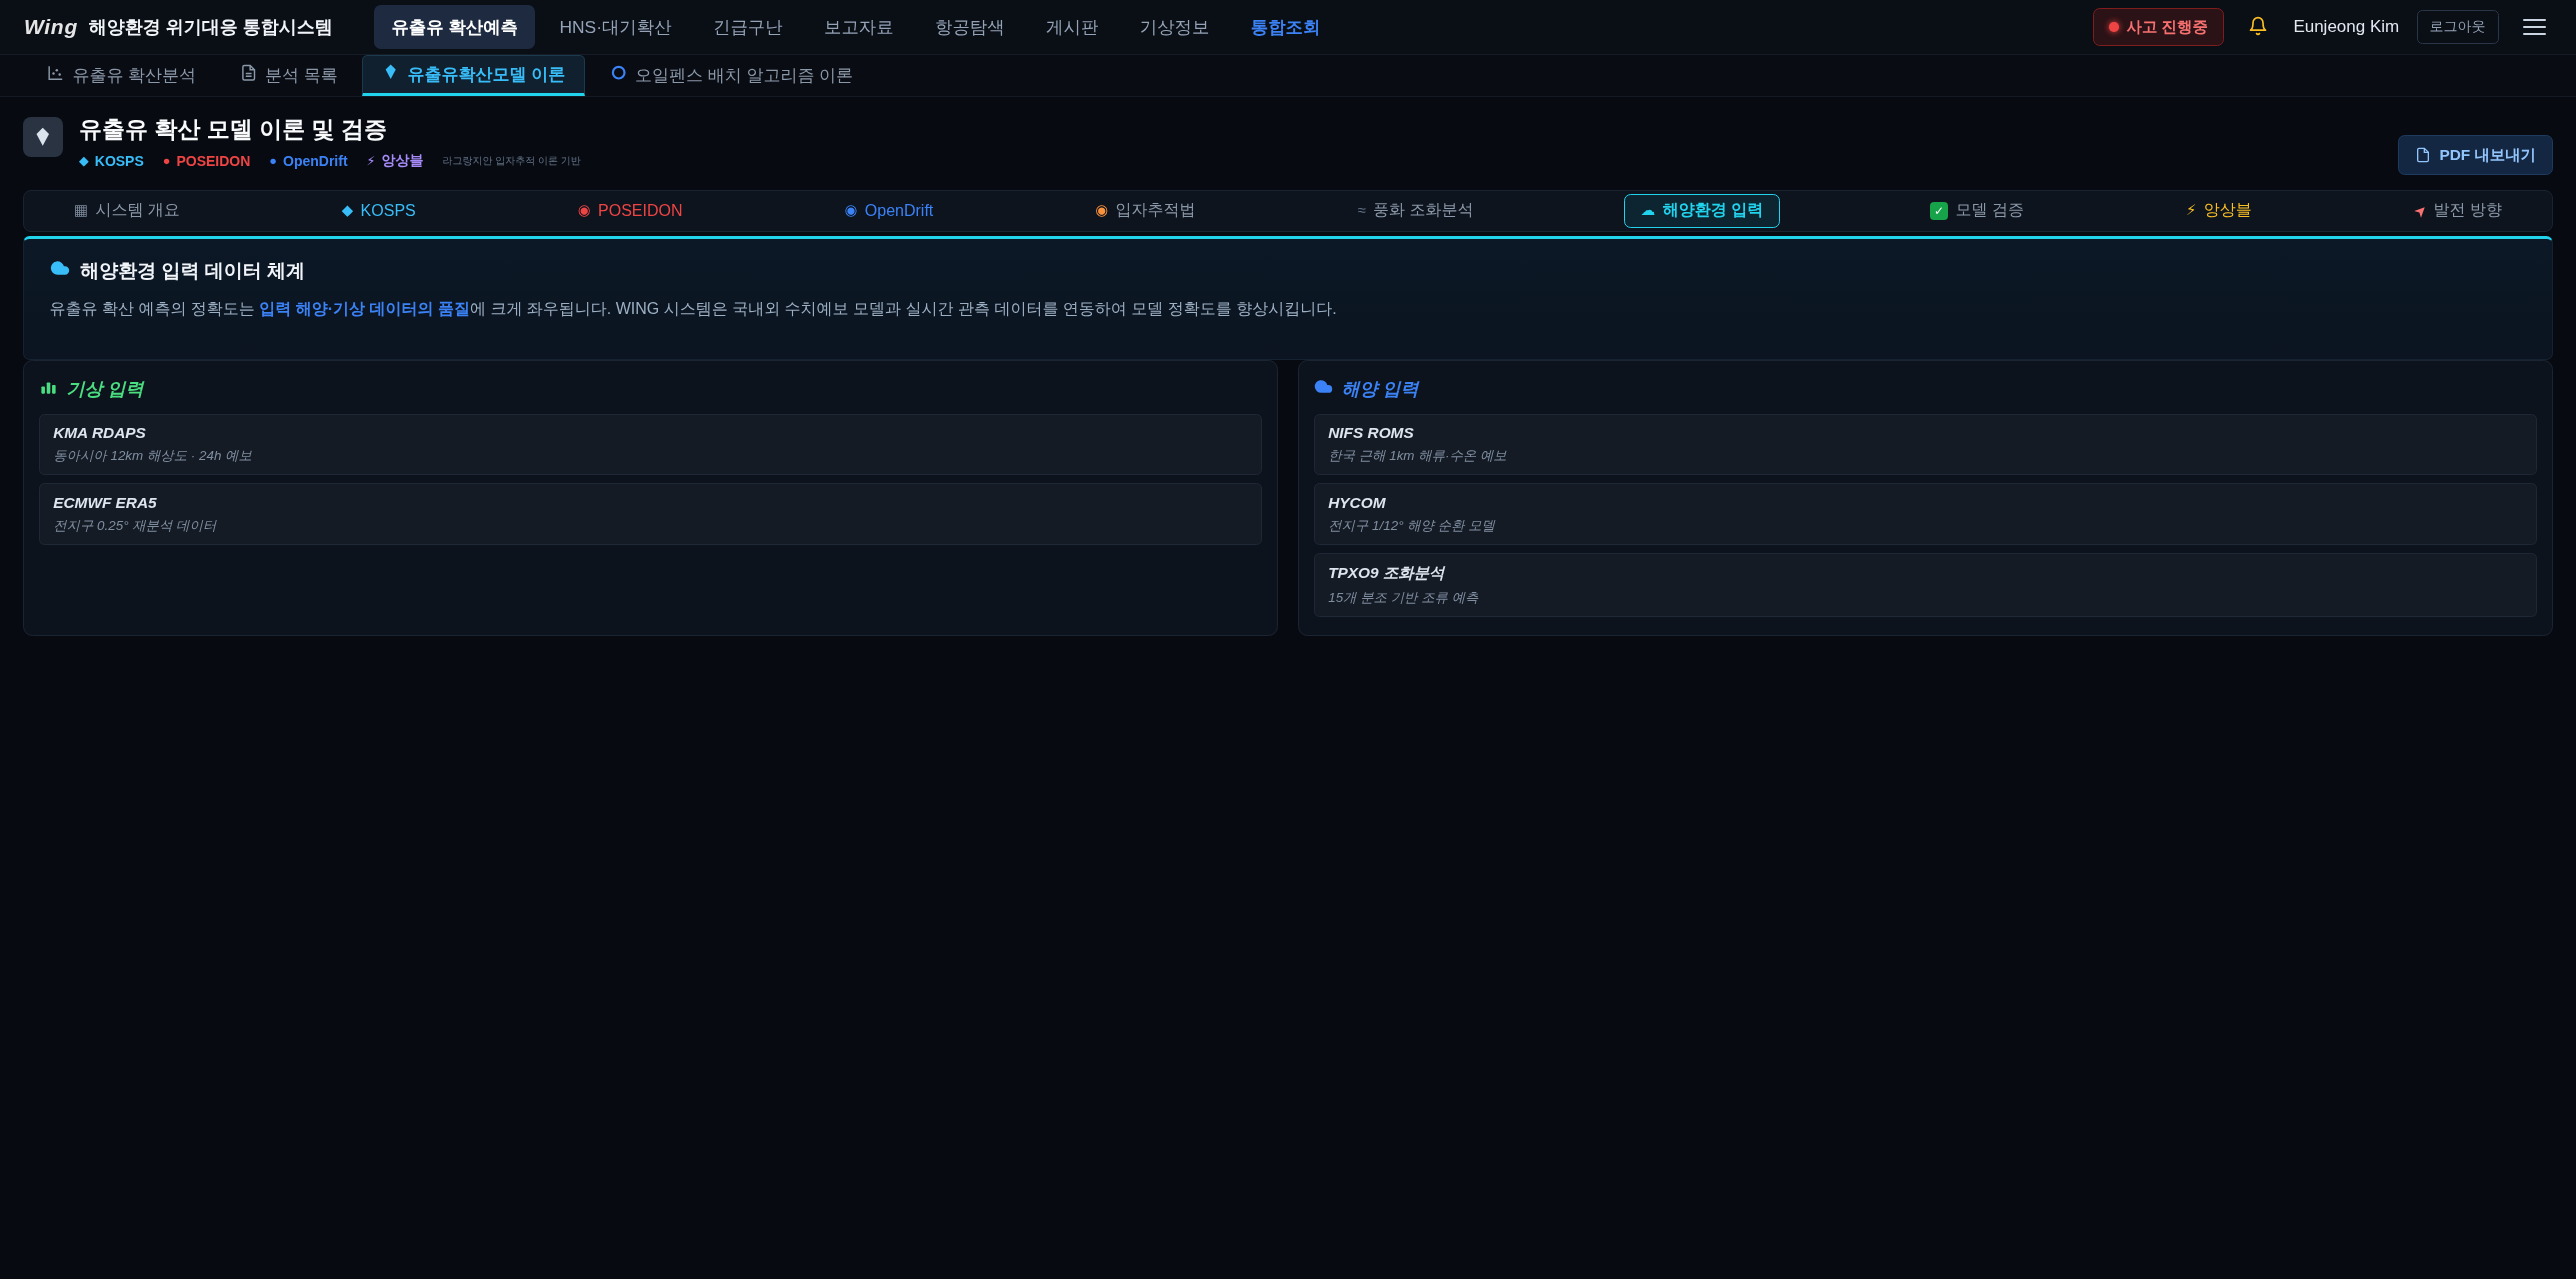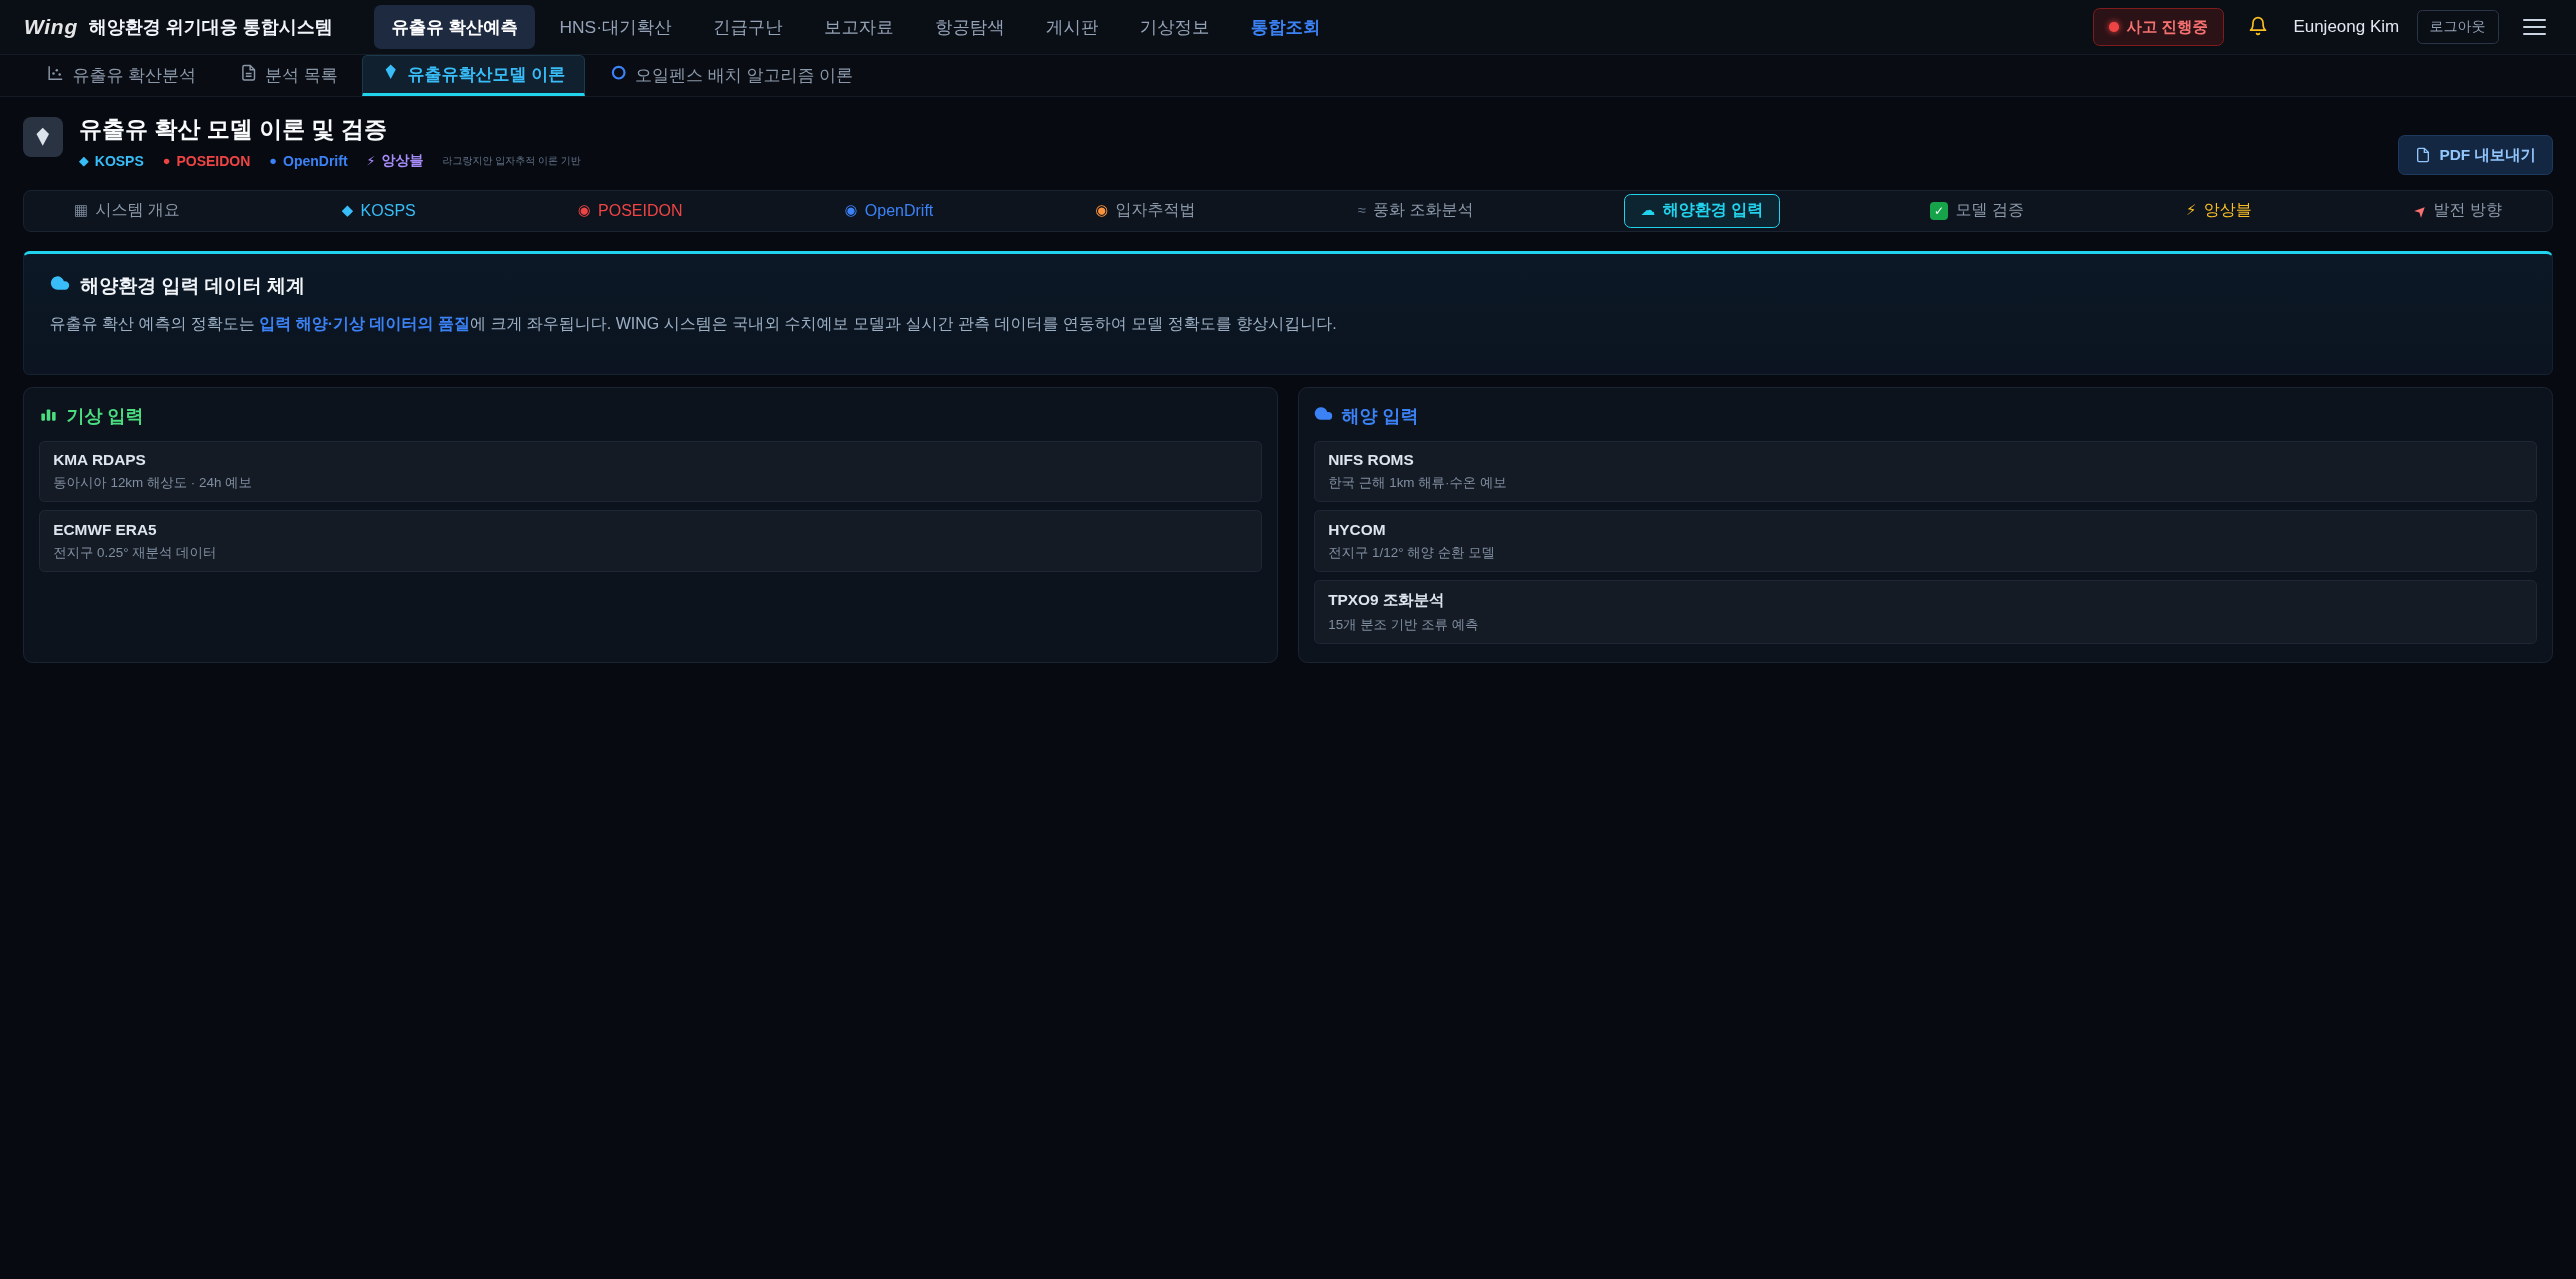--- a/index.html
+++ b/index.html
@@ -117,32 +117,32 @@
   .snav-item.t-amber { color: #fbbf24; }
   .check-box {
     width: 18px; height: 18px; background: #16a34a; border-radius: 4px;
     color: #ffffff; display: flex; align-items: center; justify-content: center;
     font-size: 12px; font-weight: 700;
   }
   .rocket { display: inline-block; transform: rotate(-45deg); color: #f87171; font-size: 14.8px; }
 
   
   .info-panel {
-    margin-top: 19px;
+    margin-top: 4px;
     background: linear-gradient(180deg, #0c1826, #0b1420);
     border: 0.7px solid #152232; border-top: 3.4px solid #22d3ee;
     border-radius: 6.7px; padding: 19px 25.5px 21.5px;
   }
   .panel-title { display: flex; align-items: center; gap: 10.7px; font-size: 19px; font-weight: 800; color: #f1f5f9; }
   .panel-title svg { width: 20px; height: 20px; color: #38bdf8; }
   .panel-body { margin-top: 13.4px; font-size: 16px; color: #9db0c3; line-height: 1.5; }
   .panel-body .hl { color: #3b82f6; font-weight: 700; }
 
   
-  .cards { margin-top: 12px; display: grid; grid-template-columns: 1fr 1fr; gap: 20px; }
+  .cards { margin-top: 0; display: grid; grid-template-columns: 1fr 1fr; gap: 20px; font-style: italic; }
   .card {
     background: #0d131c; border: 0.7px solid #1b2433; border-radius: 9.4px;
     padding: 16px 14.8px 9.4px;
   }
   .card-title { display: flex; align-items: center; gap: 8.7px; font-size: 18px; font-weight: 800; margin-bottom: 13.4px; }
   .card-title svg { width: 19px; height: 19px; }
   .card-title.green { color: #4ade80; }
   .card-title.cyan { color: #3b82f6; }
   .data-row {
     background: #151b25; border: 0.7px solid #1e2836; border-radius: 5.4px;

